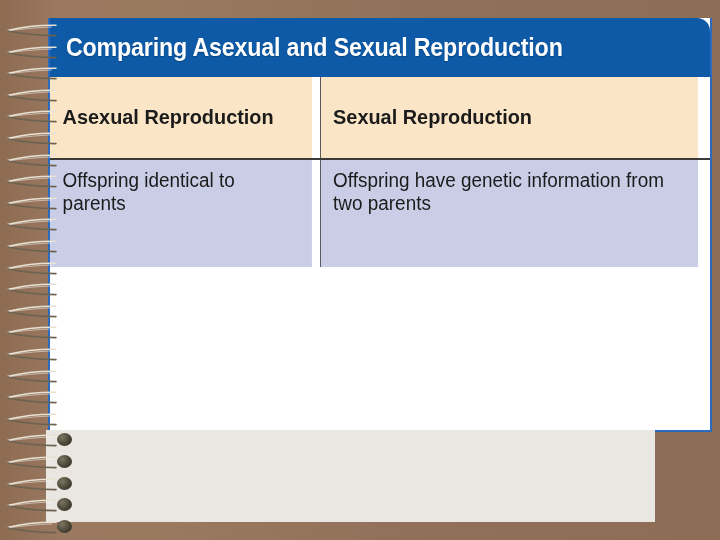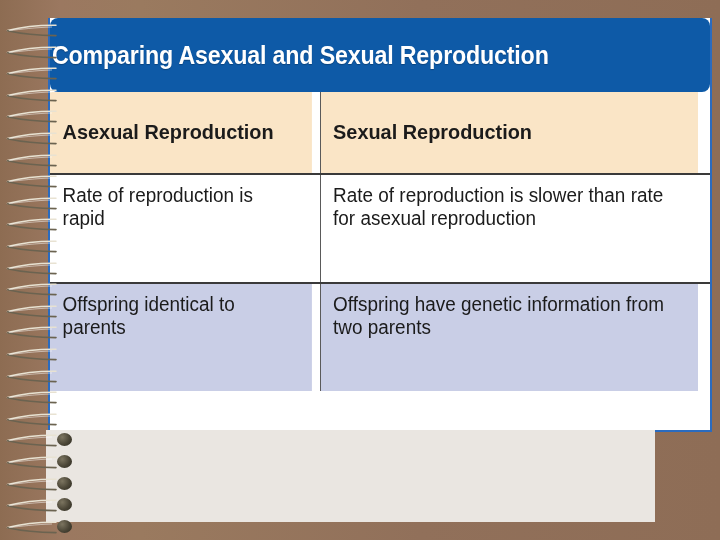--- a/index.html
+++ b/index.html
@@ -37,28 +37,27 @@
     width: 664px;
     height: 414px;
     border: 2px solid #2a6bbf;
     border-top: none;
     box-sizing: border-box;
     background: #ffffff;
     overflow: hidden;
   }
 
   #title-bar {
-    height: 74px;
+    height: 59px;
     background: #0e5aa7;
     border-top-right-radius: 13px;
     display: flex;
     align-items: center;
-    padding-left: 2px;
+    padding-left: 16px;
     box-sizing: border-box;
-    border-radius: 8px;
   }
   #title-text {
     color: #ffffff;
     font-size: 25px;
     font-weight: bold;
     letter-spacing: -0.2px;
     transform: scaleX(0.93);
     transform-origin: left center;
     white-space: nowrap;
     text-shadow: 0 1px 1px rgba(0,0,0,0.25);
@@ -160,24 +159,20 @@
       <col class="c1">
         <col class="c2">
     </colgroup>
     <thead>
       <tr>
         <th>Asexual Reproduction</th>
         <th>Sexual Reproduction</th>
       </tr>
     </thead>
     <tbody>
-      <tr class="row-white r3 div-strong">
-        <td>Rate of reproduction is rapid</td>
-        <td>Rate of reproduction is slower than rate for asexual reproduction</td>
-      </tr>
       <tr class="row-lav r4 div-strong">
         <td>Offspring identical to parents</td>
         <td>Offspring have genetic information from two parents</td>
       </tr>
     </tbody>
   </table>
 
 </div>
 
 <div id="lower-panel"></div>

